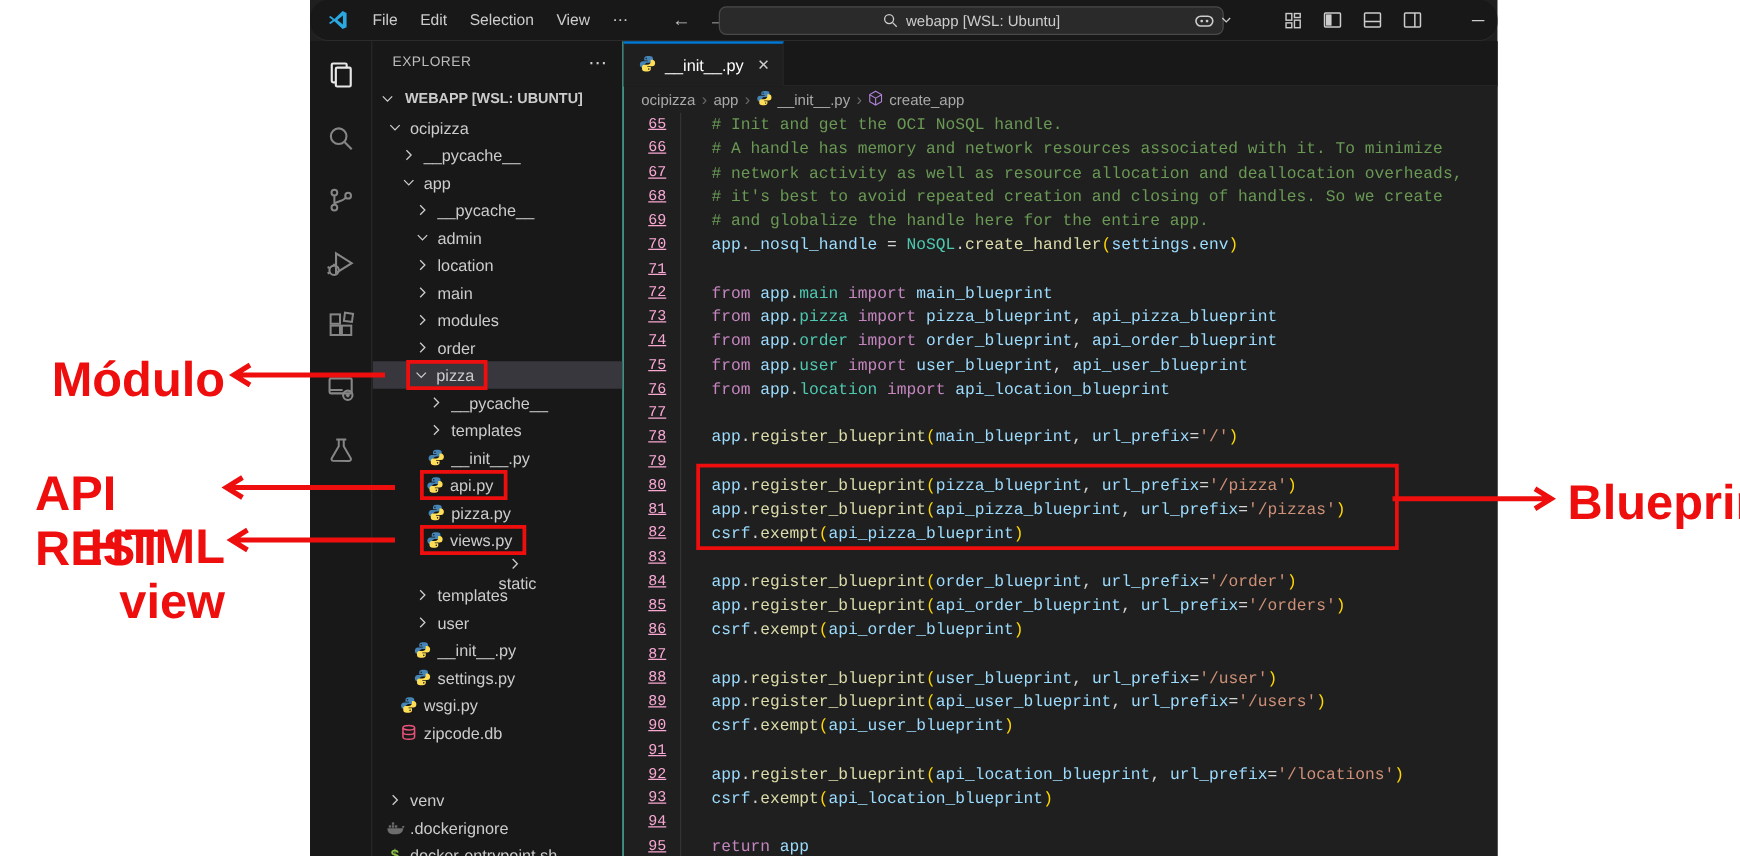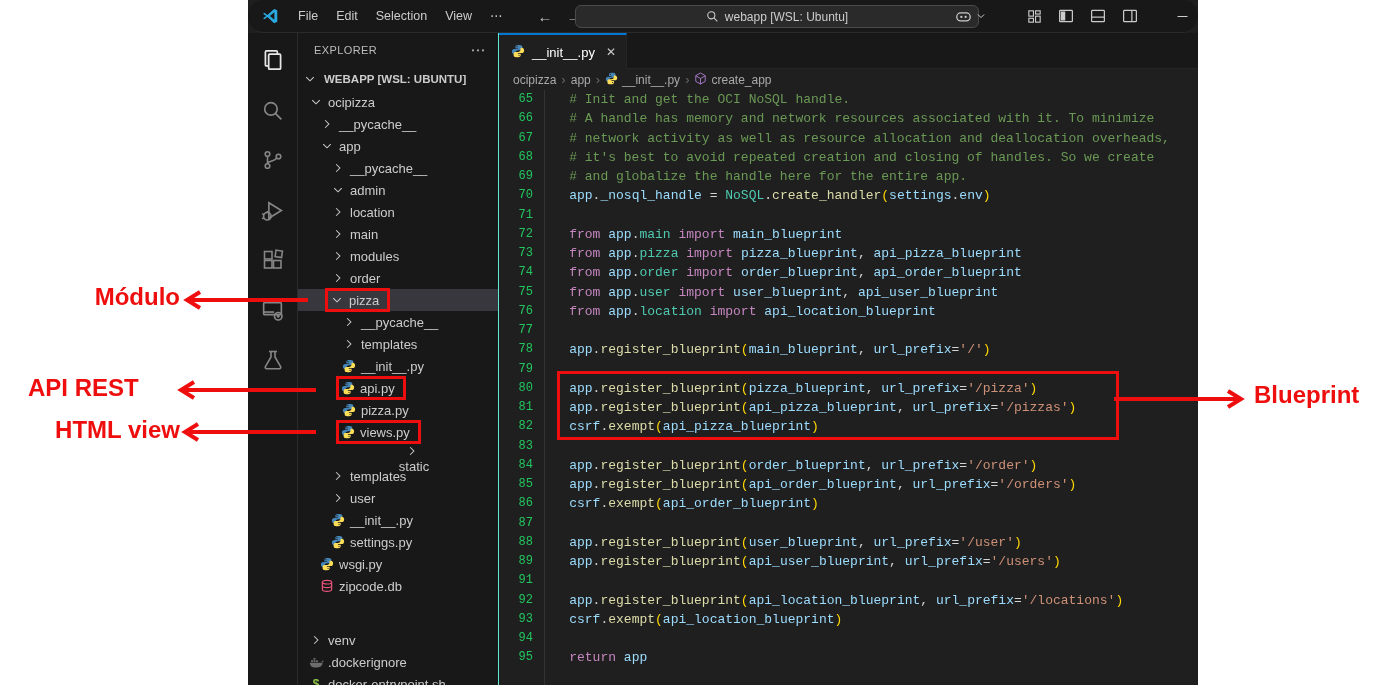--- a/index.html
+++ b/index.html
@@ -48,24 +48,24 @@
        display:flex;align-items:center;gap:7px;padding:0 10px 0 12px;color:#ffffff;font-size:13px;margin-bottom:-1px;}
   .tab .close{color:#cccccc;font-size:12px;margin-left:4px;}
   .breadcrumb{height:21px;flex:none;display:flex;align-items:center;gap:5px;padding-left:14px;
               font-size:12px;color:#a9a9a9;}
   .bc-sep{color:#6a6a6a;font-size:13px;}
   .bc-item{display:flex;align-items:center;gap:4px;}
   
   .codearea{flex:1;position:relative;overflow:hidden;font-family:"Liberation Mono",monospace;}
   .indent-guide{position:absolute;left:45px;top:0;bottom:0;width:1px;background:#333333;}
   .cl{display:flex;height:19.25px;line-height:19.25px;}
-  .ln{width:34px;flex:none;text-align:right;color:#22c55e;font-size:12px;}
+  .ln{width:34px;flex:none;text-align:right;color:#f9a8d4;font-size:12px;text-decoration:underline;}
   .ct{margin-left:5px;white-space:pre;font-size:13px;color:#d4d4d4;}
   
-  .anno-label{position:absolute;color:var(--anno);font-weight:bold;font-size:24px;z-index:12;
+  .anno-label{position:absolute;color:var(--anno);font-weight:bold;font-size:39px;z-index:12;
               font-family:"Liberation Sans",sans-serif;}
   #anno-svg{position:absolute;left:0;top:0;width:1392px;height:685px;z-index:11;pointer-events:none;}
   #codebox{position:absolute;left:557px;top:371px;width:556px;height:63px;border:3px solid var(--anno);z-index:10;}
 </style>
 <style>.tk-c{color:#6A9955}.tk-k{color:#C586C0}.tk-v{color:#9CDCFE}.tk-t{color:#4EC9B0}.tk-f{color:#DCDCAA}.tk-s{color:#CE9178}.tk-p{color:#D4D4D4}.tk-b{color:#FFD700}</style></head>
 <body>
 
 <div id="page">
 
   <div id="vscode">
@@ -588,20 +588,24 @@
               </div>
               <div class="cl">
                 <span class="ln">88</span>
                 <span class="ct"><span class="tk-v">    app</span><span class="tk-p">.</span><span class="tk-f">register_blueprint</span><span class="tk-b">(</span><span class="tk-v">user_blueprint</span><span class="tk-p">, </span><span class="tk-v">url_prefix</span><span class="tk-p">=</span><span class="tk-s">'/user'</span><span class="tk-b">)</span></span>
               </div>
               <div class="cl">
                 <span class="ln">89</span>
                 <span class="ct"><span class="tk-v">    app</span><span class="tk-p">.</span><span class="tk-f">register_blueprint</span><span class="tk-b">(</span><span class="tk-v">api_user_blueprint</span><span class="tk-p">, </span><span class="tk-v">url_prefix</span><span class="tk-p">=</span><span class="tk-s">'/users'</span><span class="tk-b">)</span></span>
               </div>
               <div class="cl">
+                <span class="ln">90</span>
+                <span class="ct"><span class="tk-v">    csrf</span><span class="tk-p">.</span><span class="tk-f">exempt</span><span class="tk-b">(</span><span class="tk-v">api_user_blueprint</span><span class="tk-b">)</span></span>
+              </div>
+              <div class="cl">
                 <span class="ln">91</span>
                 <span class="ct"></span>
               </div>
               <div class="cl">
                 <span class="ln">92</span>
                 <span class="ct"><span class="tk-v">    app</span><span class="tk-p">.</span><span class="tk-f">register_blueprint</span><span class="tk-b">(</span><span class="tk-v">api_location_blueprint</span><span class="tk-p">, </span><span class="tk-v">url_prefix</span><span class="tk-p">=</span><span class="tk-s">'/locations'</span><span class="tk-b">)</span></span>
               </div>
               <div class="cl">
                 <span class="ln">93</span>
                 <span class="ct"><span class="tk-v">    csrf</span><span class="tk-p">.</span><span class="tk-f">exempt</span><span class="tk-b">(</span><span class="tk-v">api_location_blueprint</span><span class="tk-b">)</span></span>

